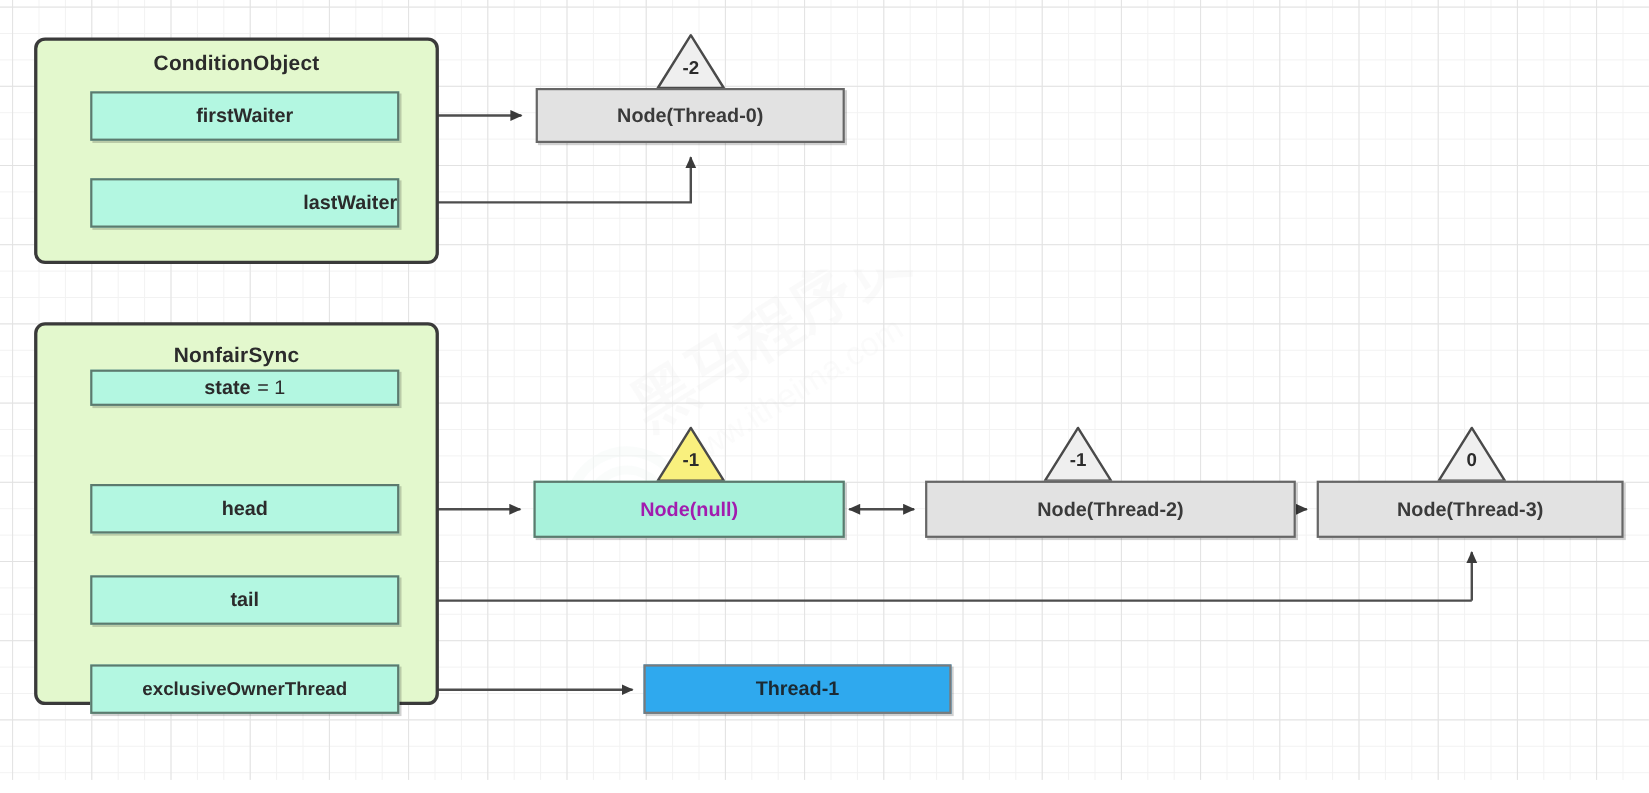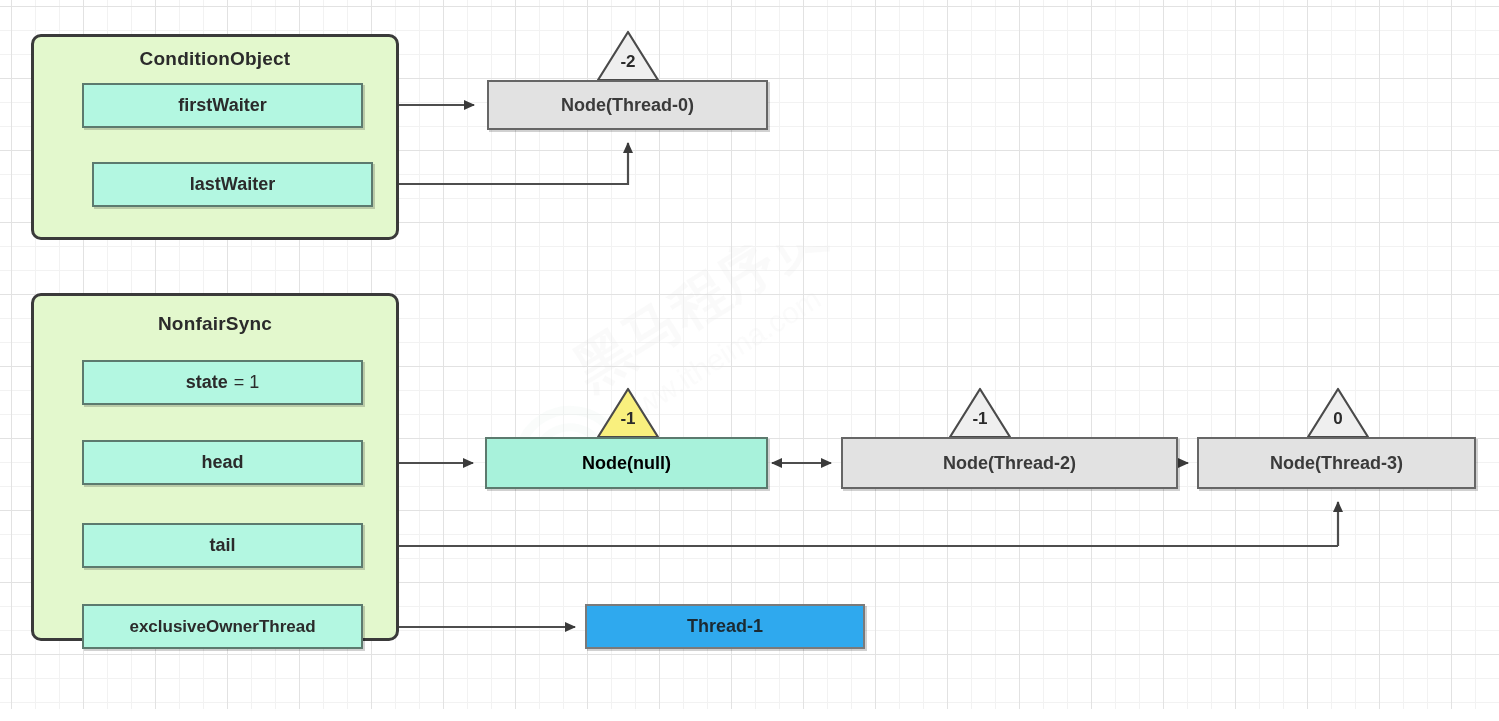--- a/index.html
+++ b/index.html
@@ -97,21 +97,21 @@
     display: flex;
     align-items: center;
     justify-content: center;
     font-size: 18px;
     font-weight: bold;
     color: #3a3a3a;
     border: 2px solid #666666;
     box-shadow: 2px 2px 0 rgba(0,0,0,0.18);
   }
   .node-gray { background: #e2e2e2; }
-  .node-cyan { background: #a8f2db; border-color: #5c7a6e; color: #000000; justify-content: center; }
+  .node-cyan { background: #a8f2db; border-color: #5c7a6e; color: #a21caf; justify-content: center; }
   .node-blue {
     background: #2fa9ee;
     border: 2px solid #7a7a7a;
     color: #1b2a33;
   }
 
   
   .ws-triangle {
     position: absolute;
     width: 64px;
@@ -185,29 +185,29 @@
   </svg>
 
   <div class="container-box" style="left:31px; top:34px; width:368px; height:206px;">
     <div class="container-title" style="top:11px;text-align:center;">ConditionObject</div>
   </div>
 
   <div class="field-box" style="left:82px; top:83px; width:281px; height:45px;">
     <span>firstWaiter</span>
   </div>
 
-  <div class="field-box" style="left:92px; top:162px; width:281px; height:45px;">
+  <div class="field-box" style="left:82px; top:162px; width:281px; height:45px;justify-content:flex-end;">
     <span>lastWaiter</span>
   </div>
 
   <div class="container-box" style="left:31px; top:293px; width:368px; height:348px;">
     <div class="container-title" style="top:17px;">NonfairSync</div>
   </div>
 
-  <div class="field-box" style="left:82px; top:360px; width:281px; height:45px;">
+  <div class="field-box" style="left:82px; top:336px; width:281px; height:33px;">
     <span>state</span>
     <span class="normal">= 1</span>
   </div>
 
   <div class="field-box" style="left:82px; top:440px; width:281px; height:45px;">
     <span>head</span>
   </div>
 
   <div class="field-box" style="left:82px; top:523px; width:281px; height:45px;">
     <span>tail</span>

